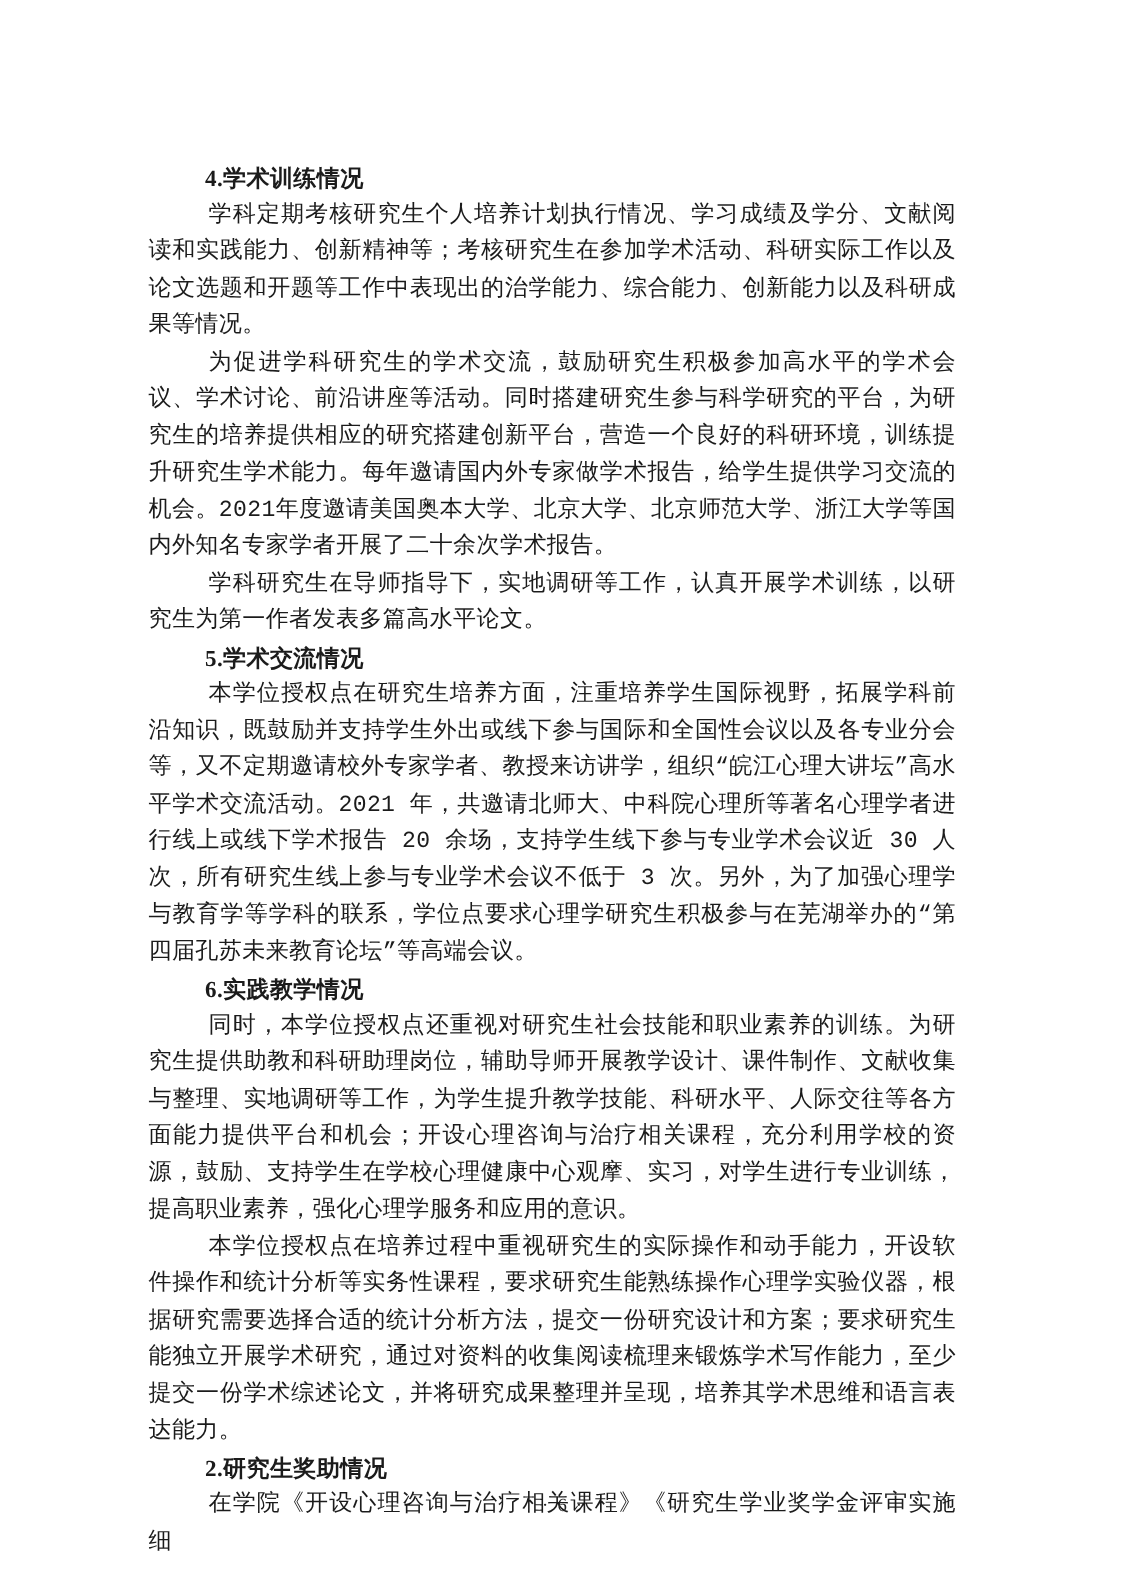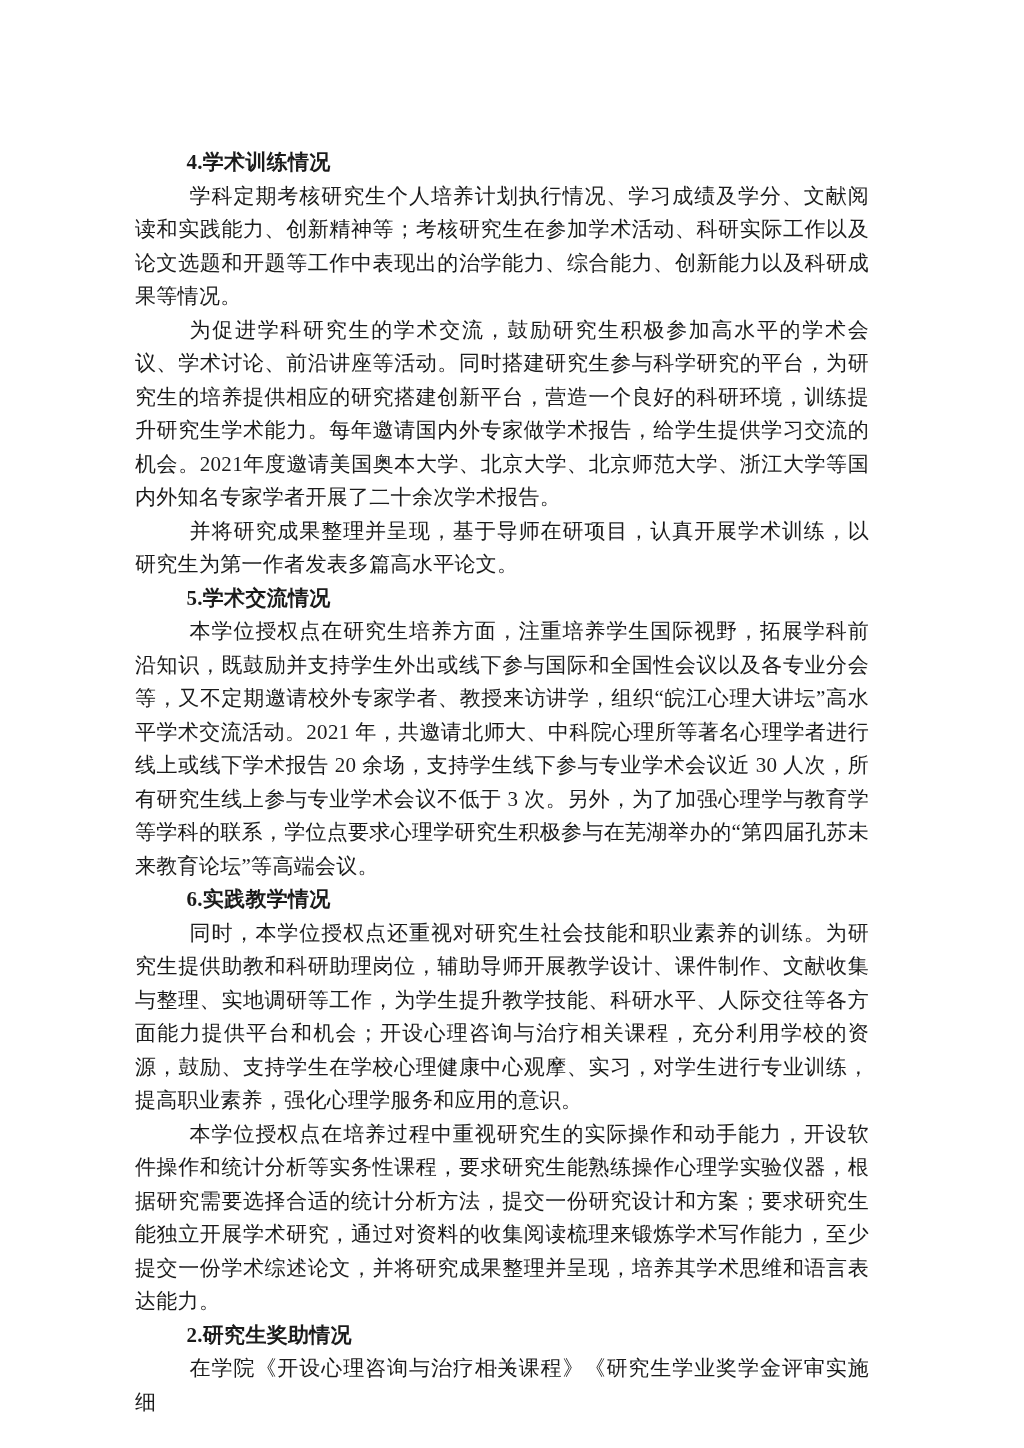--- a/index.html
+++ b/index.html
@@ -36,20 +36,21 @@
     margin: 0;
     font-size: 21px;
     font-weight: 700;
     line-height: 33.5px;
     text-indent: 2.45em;
     text-align: left;
   }
   .para {
     margin: 0;
     text-indent: 2.6em;
+    font-family: Liberation Mono, monospace;
   }
   .footer {
     position: absolute;
     left: 0;
     top: 1343px;
     width: 1024px;
     text-align: center;
     font-size: 17px;
     color: #222222;
     letter-spacing: 2px;
@@ -58,21 +59,21 @@
 </head>
 <body>
 
 <div class="page">
 
   <div class="text-block">
 
     <h3 class="sec-heading">4.学术训练情况</h3>
     <p class="para">学科定期考核研究生个人培养计划执行情况、学习成绩及学分、文献阅读和实践能力、创新精神等；考核研究生在参加学术活动、科研实际工作以及论文选题和开题等工作中表现出的治学能力、综合能力、创新能力以及科研成果等情况。</p>
     <p class="para">为促进学科研究生的学术交流，鼓励研究生积极参加高水平的学术会议、学术讨论、前沿讲座等活动。同时搭建研究生参与科学研究的平台，为研究生的培养提供相应的研究搭建创新平台，营造一个良好的科研环境，训练提升研究生学术能力。每年邀请国内外专家做学术报告，给学生提供学习交流的机会。2021年度邀请美国奥本大学、北京大学、北京师范大学、浙江大学等国内外知名专家学者开展了二十余次学术报告。</p>
-    <p class="para">并将研究成果整理并呈现，基于导师在研项目，认真开展学术训练，以研究生为第一作者发表多篇高水平论文。</p>
+    <p class="para">学科研究生在导师指导下，实地调研等工作，认真开展学术训练，以研究生为第一作者发表多篇高水平论文。</p>
 
     <h3 class="sec-heading">5.学术交流情况</h3>
     <p class="para">本学位授权点在研究生培养方面，注重培养学生国际视野，拓展学科前沿知识，既鼓励并支持学生外出或线下参与国际和全国性会议以及各专业分会等，又不定期邀请校外专家学者、教授来访讲学，组织“皖江心理大讲坛”高水平学术交流活动。2021 年，共邀请北师大、中科院心理所等著名心理学者进行线上或线下学术报告 20 余场，支持学生线下参与专业学术会议近 30 人次，所有研究生线上参与专业学术会议不低于 3 次。另外，为了加强心理学与教育学等学科的联系，学位点要求心理学研究生积极参与在芜湖举办的“第四届孔苏未来教育论坛”等高端会议。</p>
 
     <h3 class="sec-heading">6.实践教学情况</h3>
     <p class="para">同时，本学位授权点还重视对研究生社会技能和职业素养的训练。为研究生提供助教和科研助理岗位，辅助导师开展教学设计、课件制作、文献收集与整理、实地调研等工作，为学生提升教学技能、科研水平、人际交往等各方面能力提供平台和机会；开设心理咨询与治疗相关课程，充分利用学校的资源，鼓励、支持学生在学校心理健康中心观摩、实习，对学生进行专业训练，提高职业素养，强化心理学服务和应用的意识。</p>
     <p class="para">本学位授权点在培养过程中重视研究生的实际操作和动手能力，开设软件操作和统计分析等实务性课程，要求研究生能熟练操作心理学实验仪器，根据研究需要选择合适的统计分析方法，提交一份研究设计和方案；要求研究生能独立开展学术研究，通过对资料的收集阅读梳理来锻炼学术写作能力，至少提交一份学术综述论文，并将研究成果整理并呈现，培养其学术思维和语言表达能力。</p>
 
     <h3 class="sec-heading">2.研究生奖助情况</h3>
     <p class="para">在学院《开设心理咨询与治疗相关课程》《研究生学业奖学金评审实施细</p>

